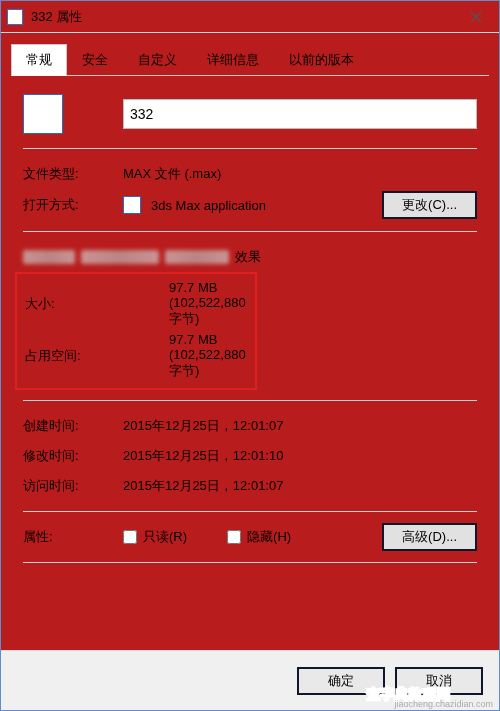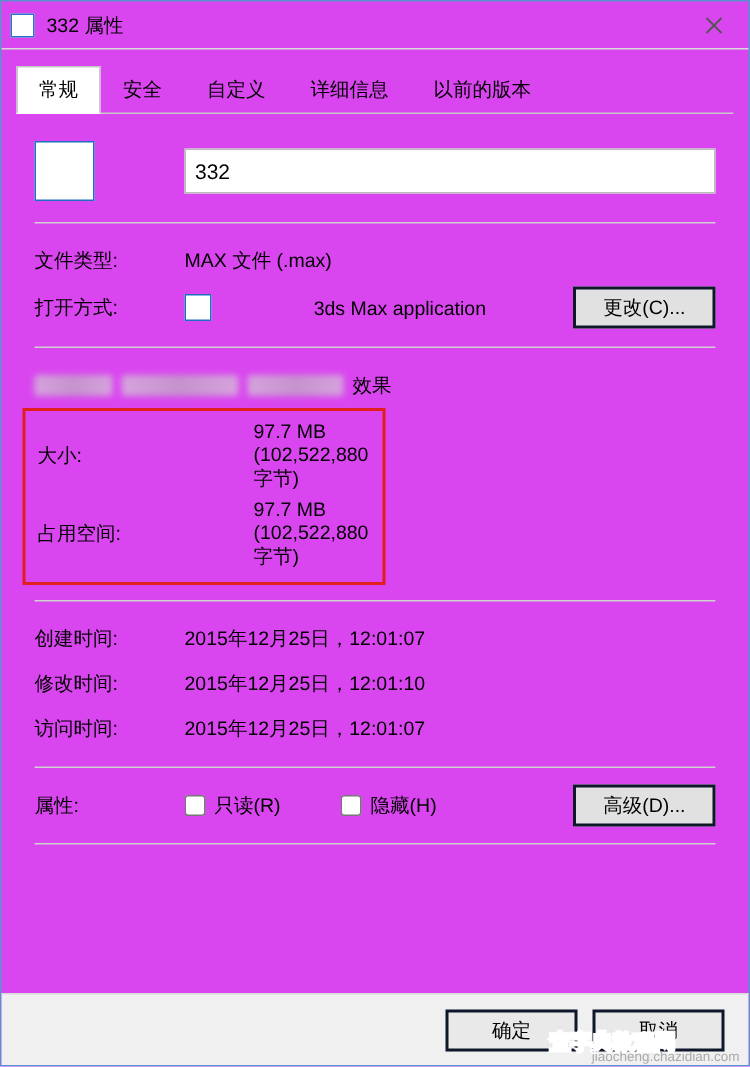--- a/index.html
+++ b/index.html
@@ -1,49 +1,49 @@
 <!DOCTYPE html>
 <html><head>
 <meta charset="utf-8">
 <style>
 * { box-sizing: border-box; margin: 0; padding: 0; }
 html, body { width: 500px; height: 711px; font-family: "Microsoft YaHei", "Segoe UI", sans-serif; font-size: 13px; background: #fff; color: #000; }
-.window { width: 500px; height: 711px; border: 1px solid #5b8fcf; position: relative; display: flex; flex-direction: column; background: #d946ef; }
+.window { width: 500px; height: 711px; border: 1px solid #5b8fcf; position: relative; display: flex; flex-direction: column; background: #b91c1c; }
 .titlebar { height: 32px; display: flex; align-items: center; padding: 0 0 0 6px; border-bottom: 1px solid #d9d9d9; }
 .title-icon { width: 16px; height: 16px; border: 1px solid #2b72c8; background: #fff; margin-right: 8px; }
 .titlebar .title { flex: 1; font-size: 13px; }
 .close-btn { width: 46px; height: 100%; display: flex; align-items: center; justify-content: center; cursor: pointer; }
 .close-btn svg { stroke: #555; }
 .tabs { display: flex; margin: 10px 10px 0 10px; border-bottom: 1px solid #c7c7c7; }
 .tab { padding: 6px 14px; border: 1px solid transparent; border-bottom: none; position: relative; top: 1px; cursor: pointer; font-size: 13px; }
 .tab.active { border-color: #c7c7c7; background: #fff; border-bottom: 1px solid #fff; }
 .content { flex: 1; padding: 18px 22px 10px 22px; }
 .row { display: flex; align-items: center; min-height: 30px; }
 .row .label { width: 100px; flex-shrink: 0; font-size: 13px; }
 .row .value { font-size: 13px; }
 .file-row { display: flex; align-items: center; margin-bottom: 14px; }
 .file-large-icon { width: 40px; height: 40px; border: 1px solid #1e6fc2; background: #fff; margin-right: 60px; flex-shrink: 0; }
 .filename-input { flex: 1; height: 30px; border: 1px solid #bcbcbc; padding: 2px 6px; font-size: 14px; font-family: inherit; }
 hr.sep { border: none; border-top: 1px solid #d0d0d0; margin: 10px 0; }
 .open-row { display: flex; align-items: center; }
 .app-icon { width: 18px; height: 18px; border: 1.5px solid #1e6fc2; background: #fff; margin-right: 10px; }
-.open-row .value { flex: 1; text-align: center; }
+.open-row .value { flex: 1; }
 .btn { height: 28px; padding: 0 18px; border: 2px solid #0f172a; background: #e1e1e1; cursor: pointer; font-size: 13px; font-family: inherit; }
 .highlight-box { border: 2px solid #e11f1f; padding: 4px 8px 6px 8px; margin-left: -8px; width: 242px; }
 .highlight-box .row { min-height: 30px; gap: 44px; }
 .location-value { flex: 1; display: flex; align-items: center; gap: 6px; }
 .blur { display: inline-block; height: 14px; border-radius: 2px; }
 .b1 { width: 52px; background: linear-gradient(90deg, #d4d4d4 0%, #bcbcbc 50%, #d4d4d4 100%); opacity: 0.65; filter: blur(2px); }
 .b2 { width: 78px; background: linear-gradient(90deg, #d4d4d4 0%, #bcbcbc 50%, #d4d4d4 100%); opacity: 0.65; filter: blur(2px); }
 .b3 { width: 64px; background: linear-gradient(90deg, #d4d4d4 0%, #bcbcbc 50%, #d4d4d4 100%); opacity: 0.65; filter: blur(2px); }
 .attr-row { display: flex; align-items: center; }
 .checkbox { display: inline-flex; align-items: center; margin-right: 40px; cursor: pointer; }
 .checkbox input { width: 14px; height: 14px; margin-right: 6px; }
 .attr-row .spacer { flex: 1; }
-.buttonbar { height: 48px; border-top: 1px solid #d9d9d9; background: #f0f0f0; display: flex; align-items: center; justify-content: flex-end; padding: 0 16px; gap: 10px; position: relative; }
+.buttonbar { height: 60px; border-top: 1px solid #d9d9d9; background: #f0f0f0; display: flex; align-items: center; justify-content: flex-end; padding: 0 16px; gap: 10px; position: relative; }
 .buttonbar .btn { width: 88px; background: #e9e9e9; }
 .watermark { position: absolute; right: 6px; bottom: 1px; font-size: 14px; font-weight: bold; -webkit-text-stroke: 2px #fff; color: #2669c9; pointer-events: none; line-height: 1; }
 .watermark .sub { font-size: 9px; font-weight: normal; color: #aaa; -webkit-text-stroke: 0; display: block; margin-top: -1px; margin-left: 28px; }
 .section { margin-bottom: 6px; }
 .section .row { padding: 2px 0; }
 </style>
 </head>
 <body>
 
 <div class="window">

